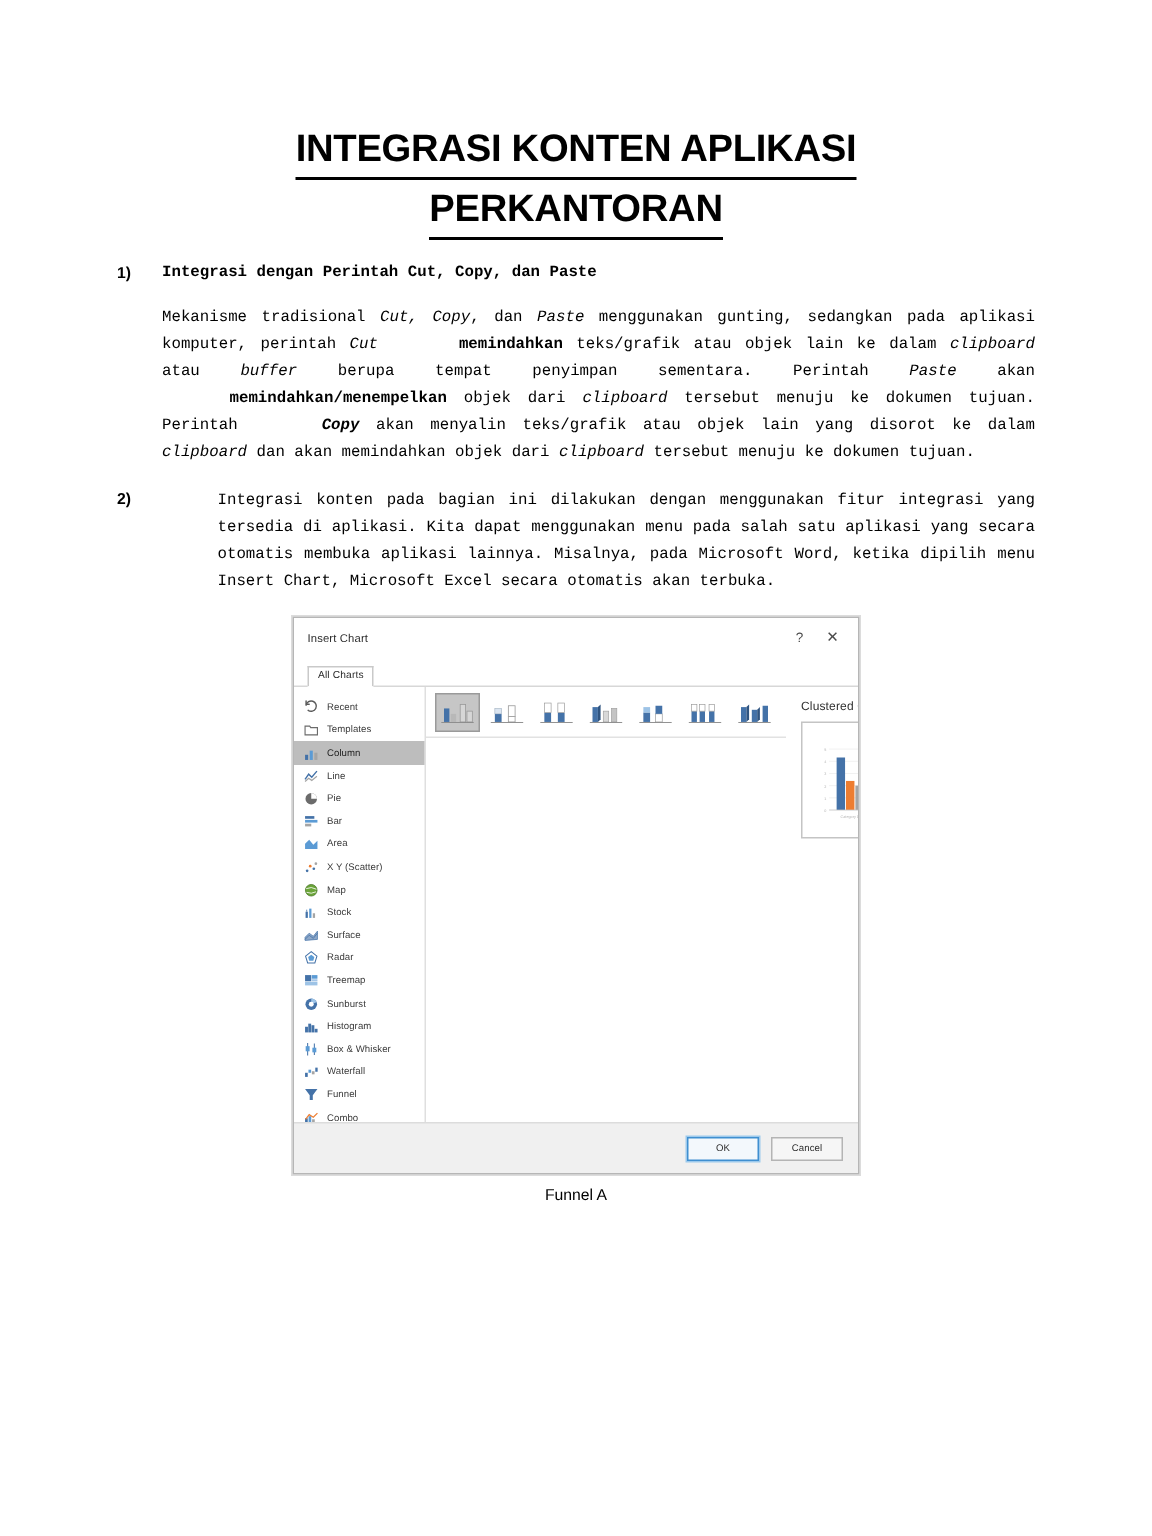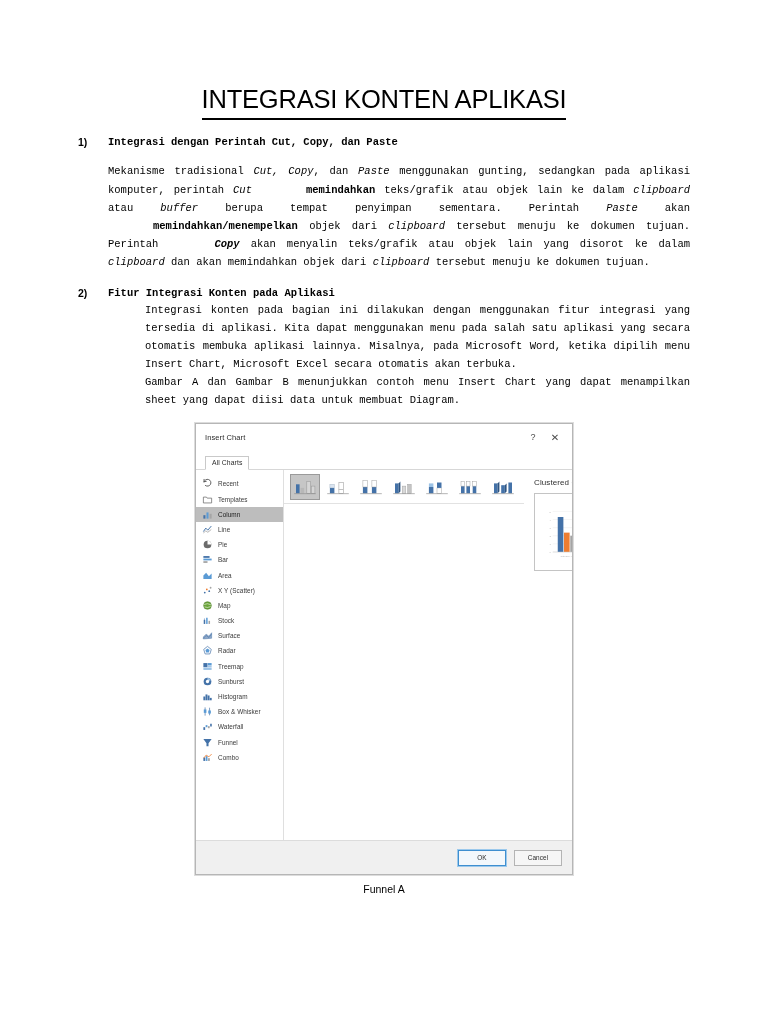--- a/index.html
+++ b/index.html
@@ -21,21 +21,21 @@
     width: 768px;
     height: 1024px;
     box-sizing: border-box;
     padding: 72px 78px 40px 78px;
   }
 
   
   .doc-title {
     text-align: center;
     font-size: 25.5px;
-    font-weight: normal;
+    font-weight: bold;
     line-height: 1.38;
     letter-spacing: -0.2px;
     margin: 10px 0 0 0;
   }
   .doc-title .tl {
     display: inline-block;
     border-bottom: 2.5px solid #000;
     padding-bottom: 1px;
   }
   .title-line2 {
@@ -92,21 +92,21 @@
   .figure-caption {
     font-size: 10.5px;
     margin-top: 8px;
     color: #000;
     text-align: center;
   }
 
   
   .dialog {
     width: 378px;
-    height: 452px;
+    height: 372px;
     background: #ffffff;
     border: 1px solid #b6b6b6;
     box-shadow: 0 0 0 1px #dcdcdc;
     box-sizing: border-box;
     display: flex;
     flex-direction: column;
     font-family: "Liberation Sans", sans-serif;
     position: relative;
     overflow: hidden;
   }
@@ -284,36 +284,35 @@
     background: #f3f8fc;
   }
 </style>
 </head>
 <body>
 
 <div class="page">
 
   <div class="doc-title">
     <div><span class="tl">INTEGRASI KONTEN APLIKASI</span></div>
+    <div class="title-line2"><span class="tl">PERKANTORAN</span></div>
   </div>
 
   <div class="num-item">
     <div class="num-marker">1)</div>
     <div class="num-body">
       <p class="item-heading">Integrasi dengan Perintah Cut, Copy, dan Paste</p>
       <p class="para indent-top">Mekanisme tradisional <i>Cut, Copy</i>, dan <i>Paste</i> menggunakan gunting, sedangkan pada aplikasi komputer, perintah <i>Cut</i> <b>memindahkan</b> teks/grafik atau objek lain ke dalam <i>clipboard</i> atau <i>buffer</i> berupa tempat penyimpan sementara. Perintah <i>Paste</i> akan <b>memindahkan/menempelkan</b> objek dari <i>clipboard</i> tersebut menuju ke dokumen tujuan. Perintah <b><i>Copy</i></b> akan menyalin teks/grafik atau objek lain yang disorot ke dalam <i>clipboard</i> dan akan memindahkan objek dari <i>clipboard</i> tersebut menuju ke dokumen tujuan.</p>
     </div>
   </div>
 
   <div class="num-item">
     <div class="num-marker">2)</div>
     <div class="num-body">
-      <p class="item-heading">Fitur Integrasi Konten pada Aplikasi</p>
       <p class="para tight">Integrasi konten pada bagian ini dilakukan dengan menggunakan fitur integrasi yang tersedia di aplikasi. Kita dapat menggunakan menu pada salah satu aplikasi yang secara otomatis membuka aplikasi lainnya. Misalnya, pada Microsoft Word, ketika dipilih menu Insert Chart, Microsoft Excel secara otomatis akan terbuka.</p>
-      <p class="para tight">Gambar A dan Gambar B menunjukkan contoh menu Insert Chart yang dapat menampilkan sheet yang dapat diisi data untuk membuat Diagram.</p>
     </div>
   </div>
 
   <div class="figure-wrap">
 
     <div class="dialog">
 
       <div class="dlg-titlebar">
         <span class="dlg-title">Insert Chart</span>
         <span class="dlg-titlebtn">?</span>

